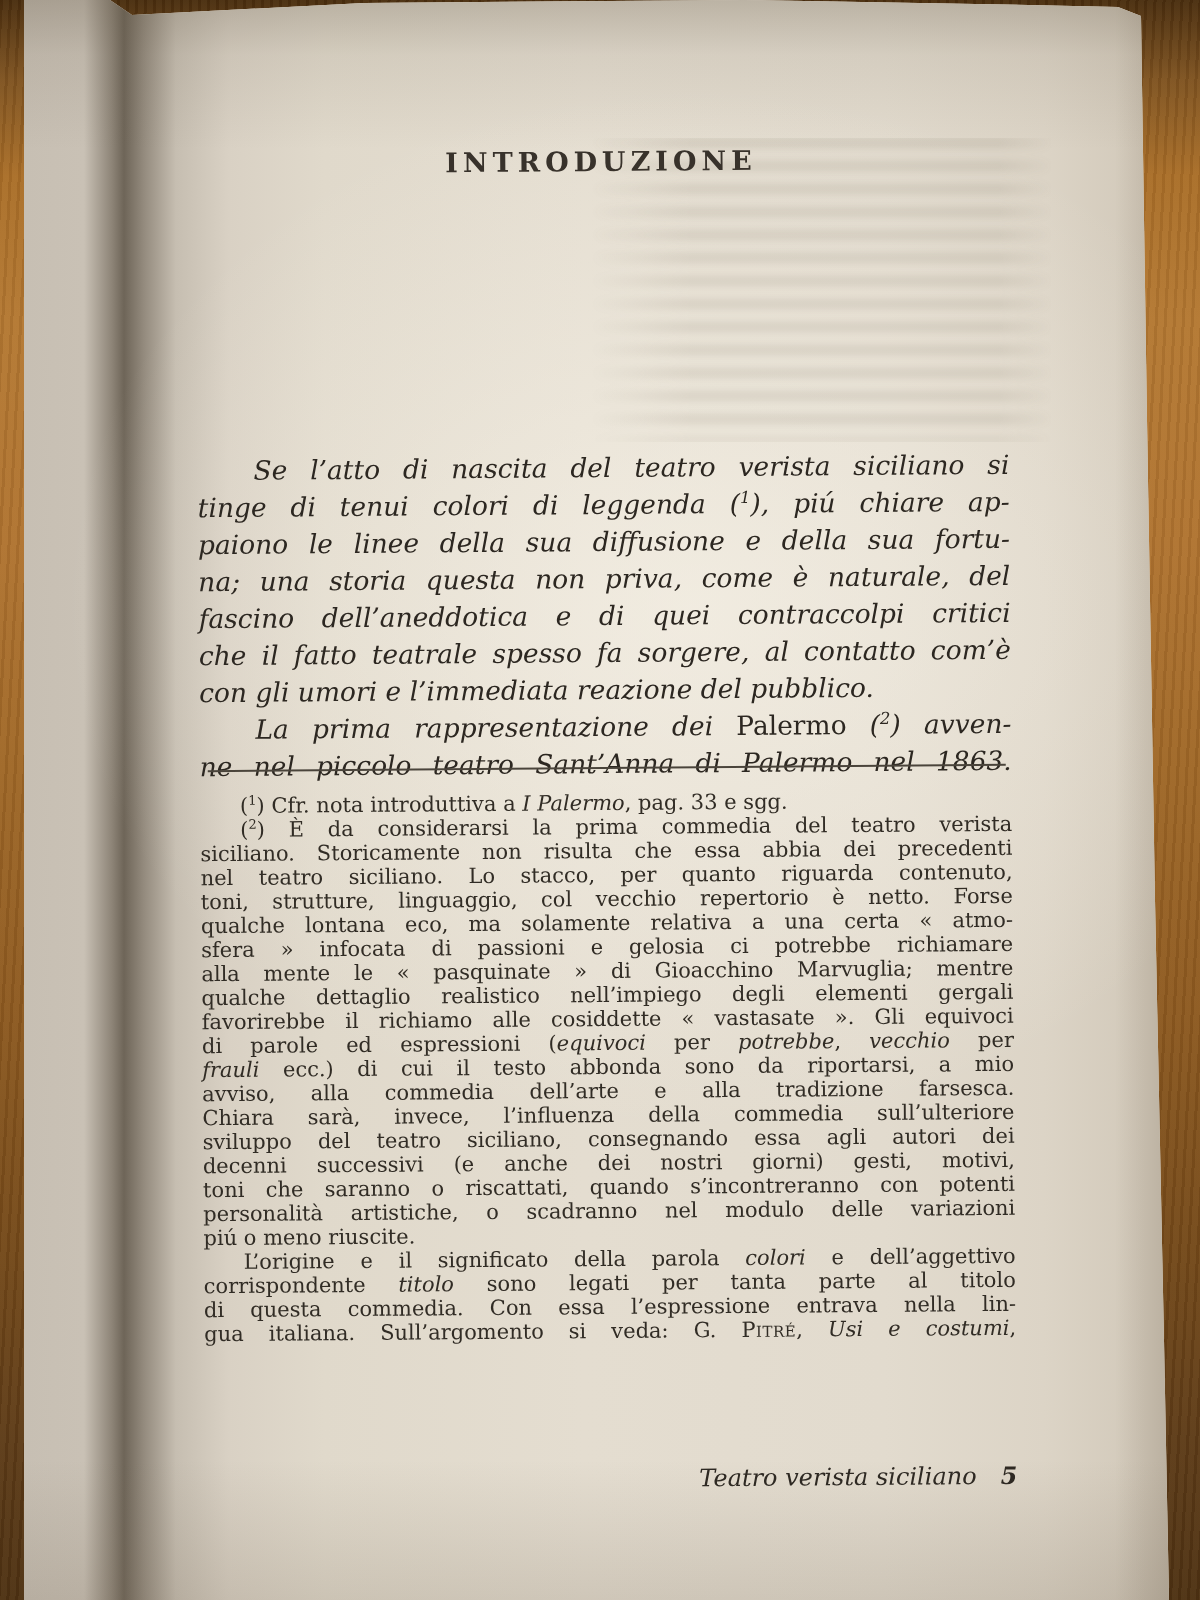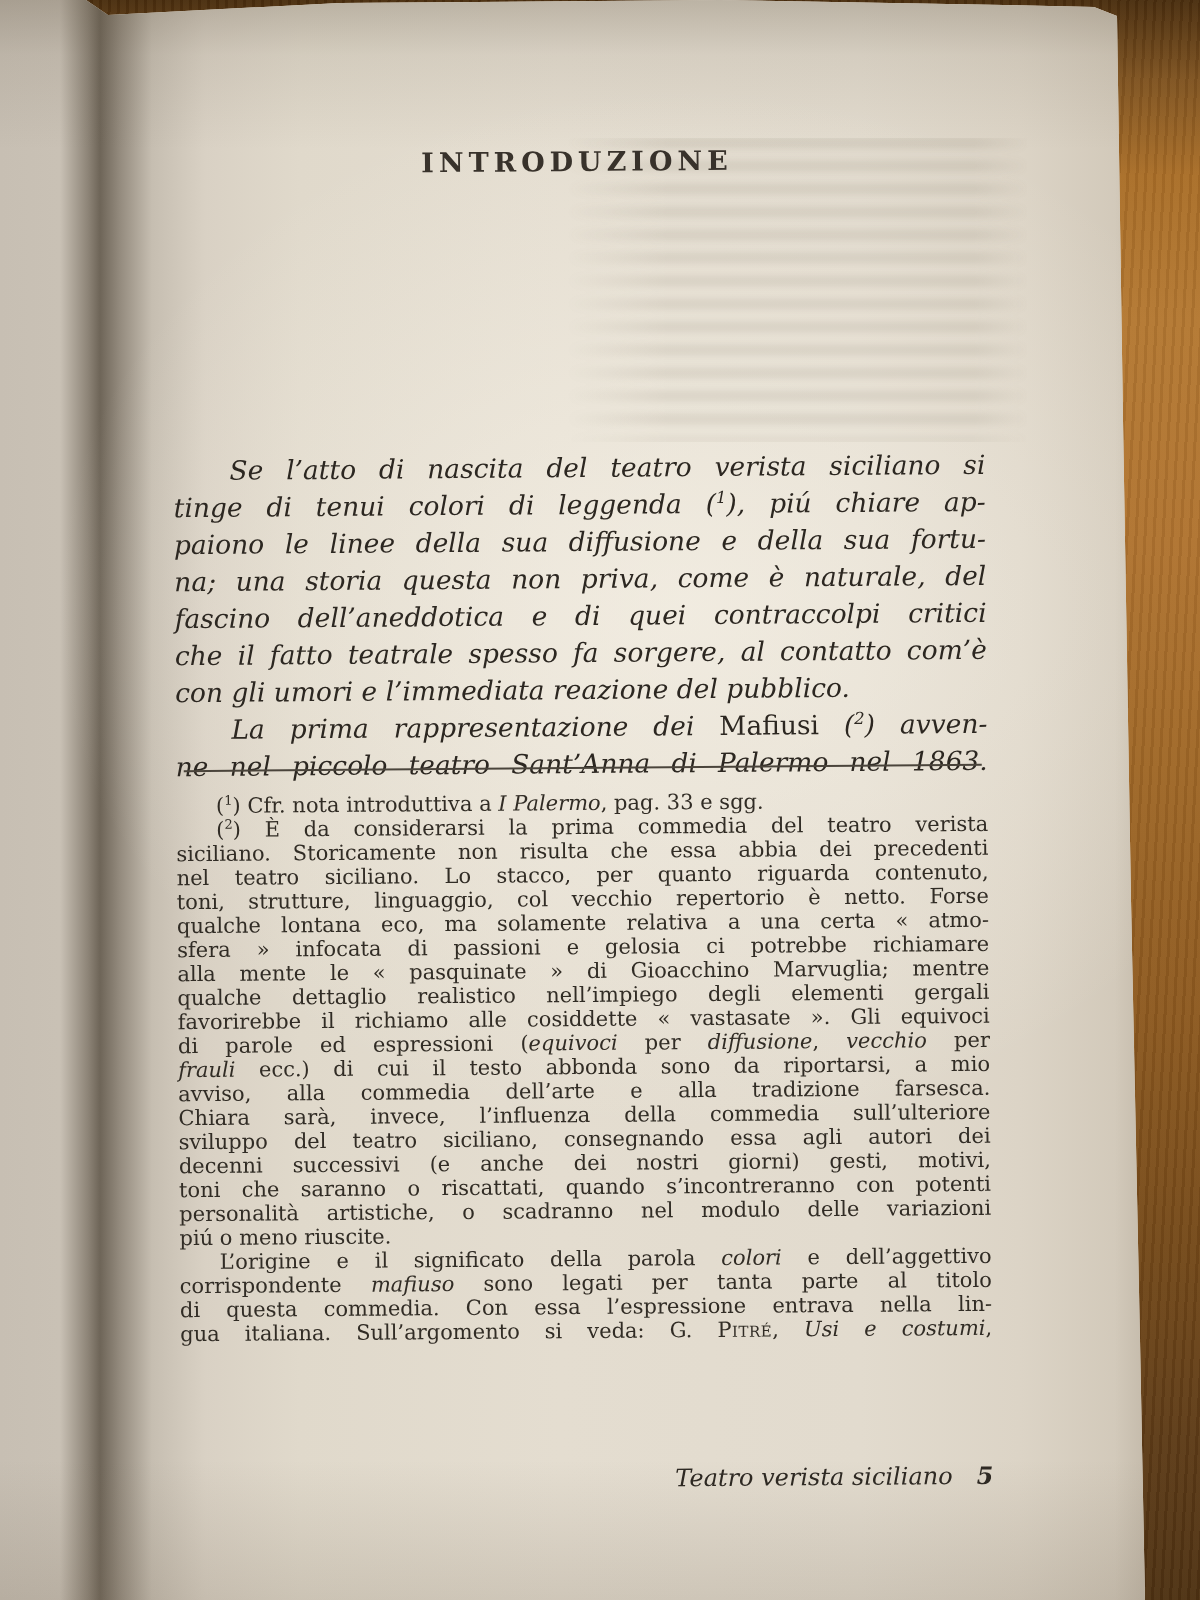--- a/index.html
+++ b/index.html
@@ -31,20 +31,21 @@
     background:
       linear-gradient(180deg, rgba(96,84,66,.30) 0px, rgba(96,84,66,.10) 55px, rgba(96,84,66,0) 150px),
       linear-gradient(0deg, rgba(110,96,78,.18) 0px, rgba(110,96,78,0) 140px),
       linear-gradient(270deg, rgba(110,95,75,.38) 0px, rgba(110,95,75,0) 85px),
       radial-gradient(900px 750px at 57% 38%, rgba(252,248,238,.55), rgba(252,248,238,0) 70%),
       linear-gradient(90deg,
         #c7bfb3 0px, #c9c1b5 60px, #8d8477 88px, #6e6558 100px,
         #948b7e 120px, #c6beb1 152px, #d9d1c4 205px, #e0d9cb 300px,
         #e4ddd0 560px, #e2dbce 860px, #dcd4c6 1020px, #d2c9ba 1120px),
       #ded6c9;
+    margin-left: 24px;
   }
 
   
   .ghost {
     position:absolute; left:565px; top:138px; width:465px; height:304px;
     background: repeating-linear-gradient(180deg,
       rgba(122,112,96,.40) 0 10px, rgba(122,112,96,0) 10px 23px);
     filter: blur(4px); opacity:.42;
     -webkit-mask-image: linear-gradient(90deg, transparent 0, #000 22%, #000 88%, transparent 100%);
     mask-image: linear-gradient(90deg, transparent 0, #000 22%, #000 88%, transparent 100%);
@@ -108,48 +109,48 @@
     <div class="title">INTRODUZIONE</div>
 
     <div class="main-block">
         <div class="line ind"><span>Se l’atto di nascita del teatro verista siciliano si</span></div>
         <div class="line"><span>tinge di tenui colori di leggenda (</span><span class="sup">1</span><span>), piú chiare ap-</span></div>
         <div class="line"><span>paiono le linee della sua diffusione e della sua fortu-</span></div>
         <div class="line"><span>na; una storia questa non priva, come è naturale, del</span></div>
         <div class="line"><span>fascino dell’aneddotica e di quei contraccolpi critici</span></div>
         <div class="line"><span>che il fatto teatrale spesso fa sorgere, al contatto com’è</span></div>
         <div class="line last-left"><span>con gli umori e l’immediata reazione del pubblico.</span></div>
-        <div class="line ind"><span>La prima rappresentazione dei </span><span class="r">Mafiusi</span><span> (</span><span class="sup">2</span><span>) </span><span>avven-</span></div>
+        <div class="line ind"><span>La prima rappresentazione dei </span><span class="r">Palermo</span><span> (</span><span class="sup">2</span><span>) </span><span>avven-</span></div>
         <div class="line"><span>ne nel piccolo teatro Sant’Anna di Palermo nel 1863.</span></div>
       </div>
 
     <div class="foot-rule"></div>
 
     <div class="foot-block">
         <div class="line ind last-left"><span>(</span><span class="sup">1</span><span>) Cfr. nota introduttiva a </span><span class="i">I Palermo</span><span>, pag. 33 e sgg.</span></div>
         <div class="line ind"><span>(</span><span class="sup">2</span><span>) È da considerarsi la prima commedia del teatro verista</span></div>
         <div class="line"><span>siciliano. Storicamente non risulta che essa abbia dei precedenti</span></div>
         <div class="line"><span>nel teatro siciliano. Lo stacco, per quanto riguarda contenuto,</span></div>
         <div class="line"><span>toni, strutture, linguaggio, col vecchio repertorio è netto. Forse</span></div>
         <div class="line"><span>qualche lontana eco, ma solamente relativa a una certa « atmo-</span></div>
         <div class="line"><span>sfera » infocata di passioni e gelosia ci potrebbe richiamare</span></div>
         <div class="line"><span>alla mente le « pasquinate » di Gioacchino Marvuglia; mentre</span></div>
         <div class="line"><span>qualche dettaglio realistico nell’impiego degli elementi gergali</span></div>
         <div class="line"><span>favorirebbe il richiamo alle cosiddette « vastasate ». Gli equivoci</span></div>
-        <div class="line"><span>di parole ed espressioni (</span><span class="i">equivoci</span><span> per </span><span class="i">diffusione</span><span>, </span><span class="i">vecchio</span><span> per</span></div>
+        <div class="line"><span>di parole ed espressioni (</span><span class="i">equivoci</span><span> per </span><span class="i">potrebbe</span><span>, </span><span class="i">vecchio</span><span> per</span></div>
         <div class="line"><span class="i">frauli</span><span> ecc.) di cui il testo abbonda sono da riportarsi, a mio</span></div>
         <div class="line"><span>avviso, alla commedia dell’arte e alla tradizione farsesca.</span></div>
         <div class="line"><span>Chiara sarà, invece, l’influenza della commedia sull’ulteriore</span></div>
         <div class="line"><span>sviluppo del teatro siciliano, consegnando essa agli autori dei</span></div>
         <div class="line"><span>decenni successivi (e anche dei nostri giorni) gesti, motivi,</span></div>
         <div class="line"><span>toni che saranno o riscattati, quando s’incontreranno con potenti</span></div>
         <div class="line"><span>personalità artistiche, o scadranno nel modulo delle variazioni</span></div>
         <div class="line last-left"><span>piú o meno riuscite.</span></div>
         <div class="line ind"><span>L’origine e il significato della parola </span><span class="i">colori</span><span> e dell’aggettivo</span></div>
-        <div class="line"><span>corrispondente </span><span class="i">mafiuso</span><span> sono legati per tanta parte al titolo</span></div>
+        <div class="line"><span>corrispondente </span><span class="i">titolo</span><span> sono legati per tanta parte al titolo</span></div>
         <div class="line"><span>di questa commedia. Con essa l’espressione entrava nella lin-</span></div>
         <div class="line"><span>gua italiana. Sull’argomento si veda: G. </span><span class="sc">Pitré</span><span>, </span><span class="i">Usi e costumi</span><span>,</span></div>
       </div>
 
     <div class="footer">
       <span>Teatro verista siciliano</span><span class="num">5</span>
     </div>
   </div>
 </div>
 

